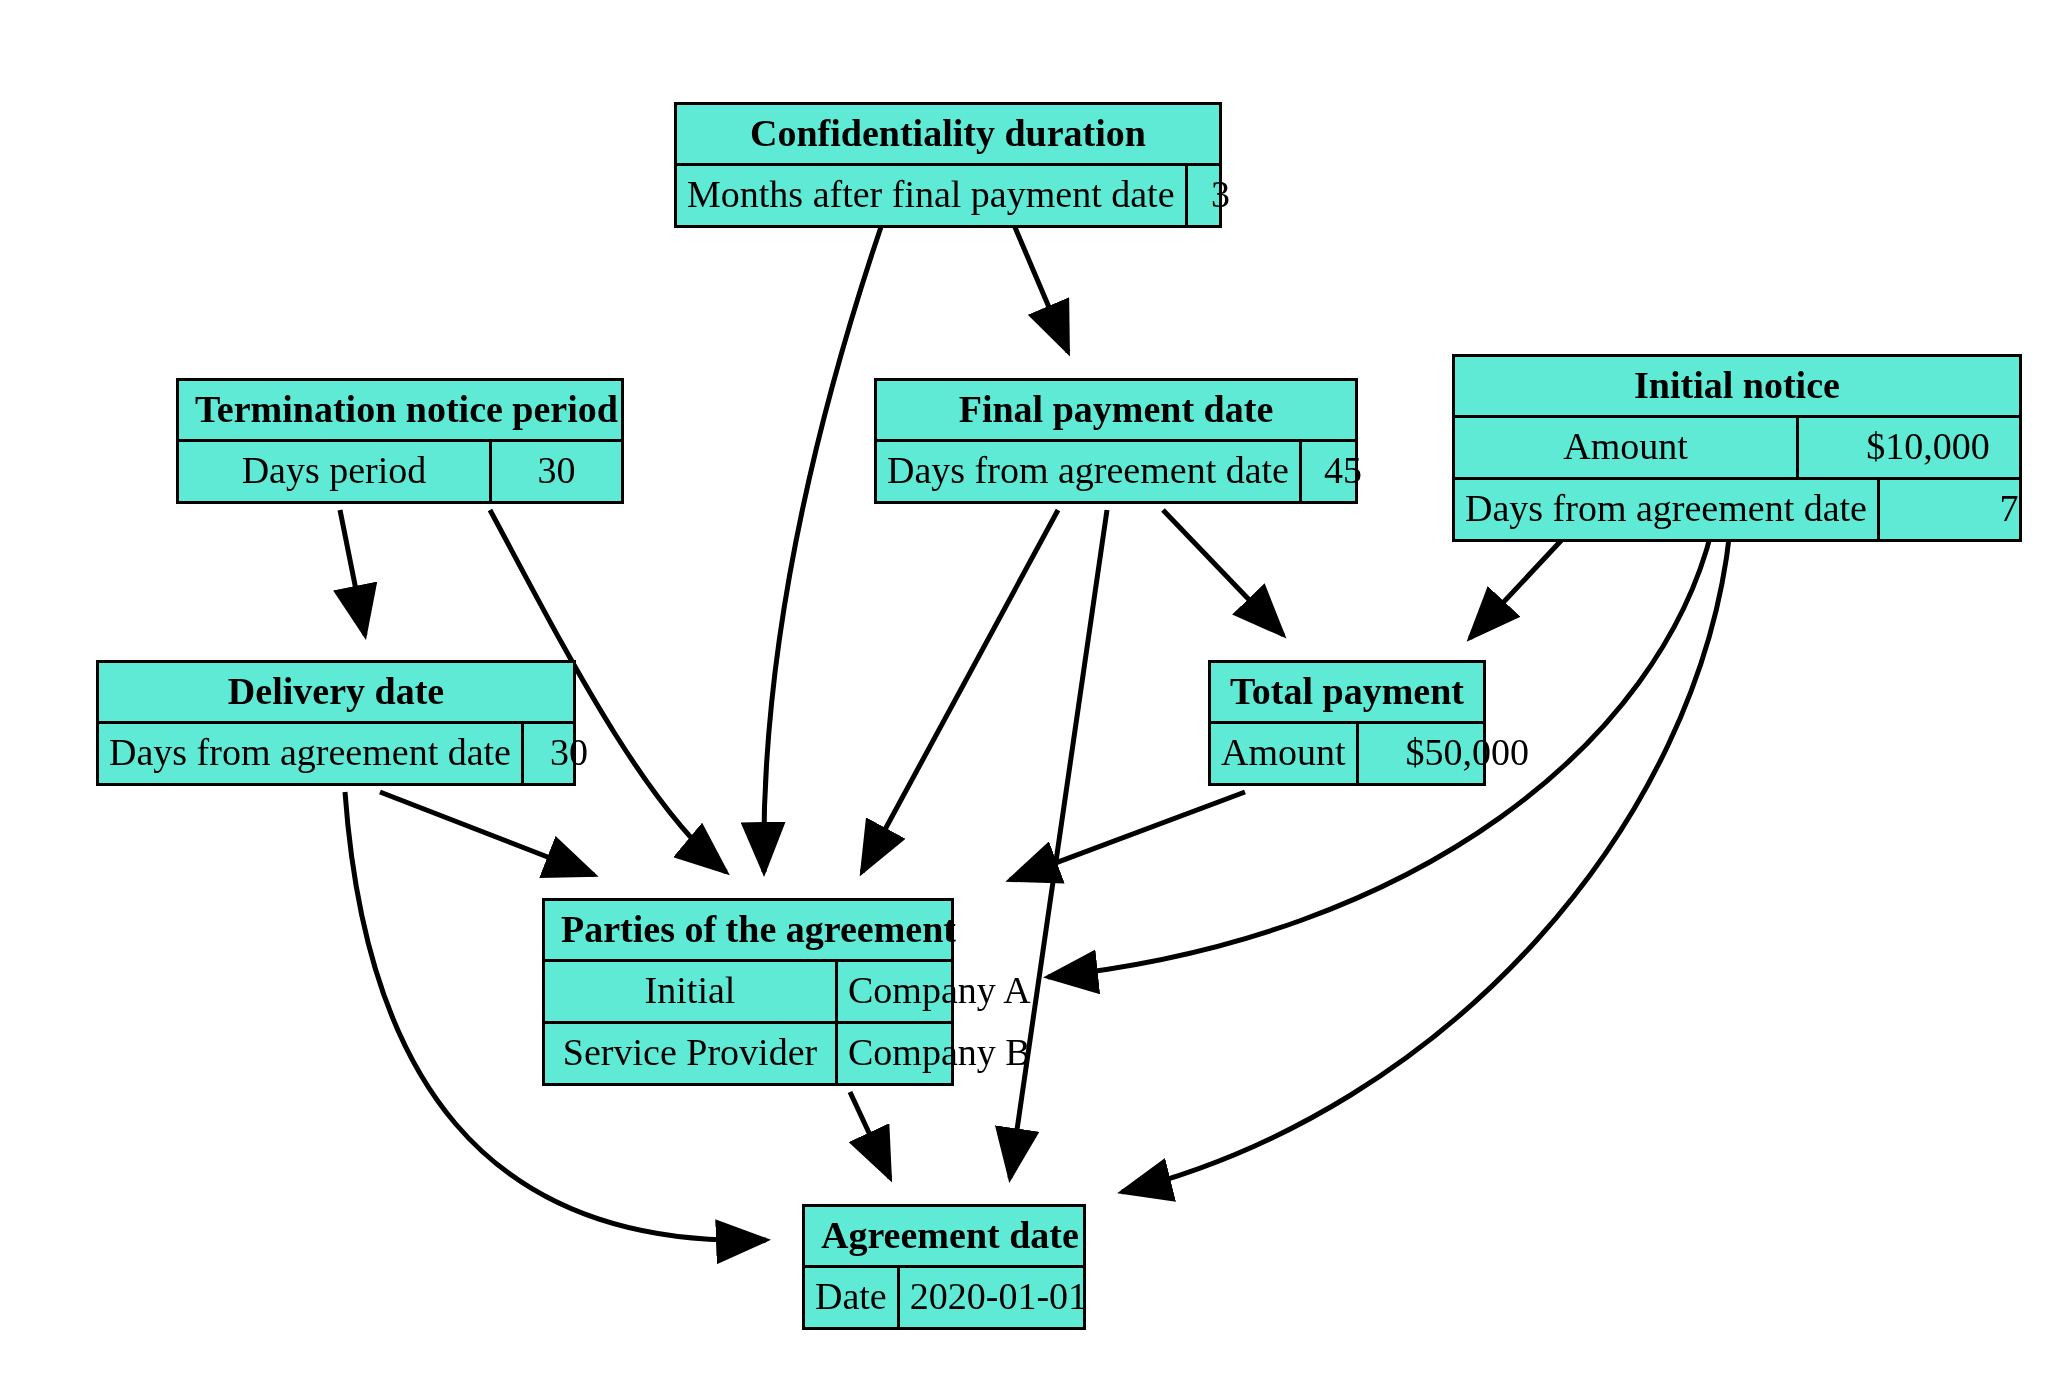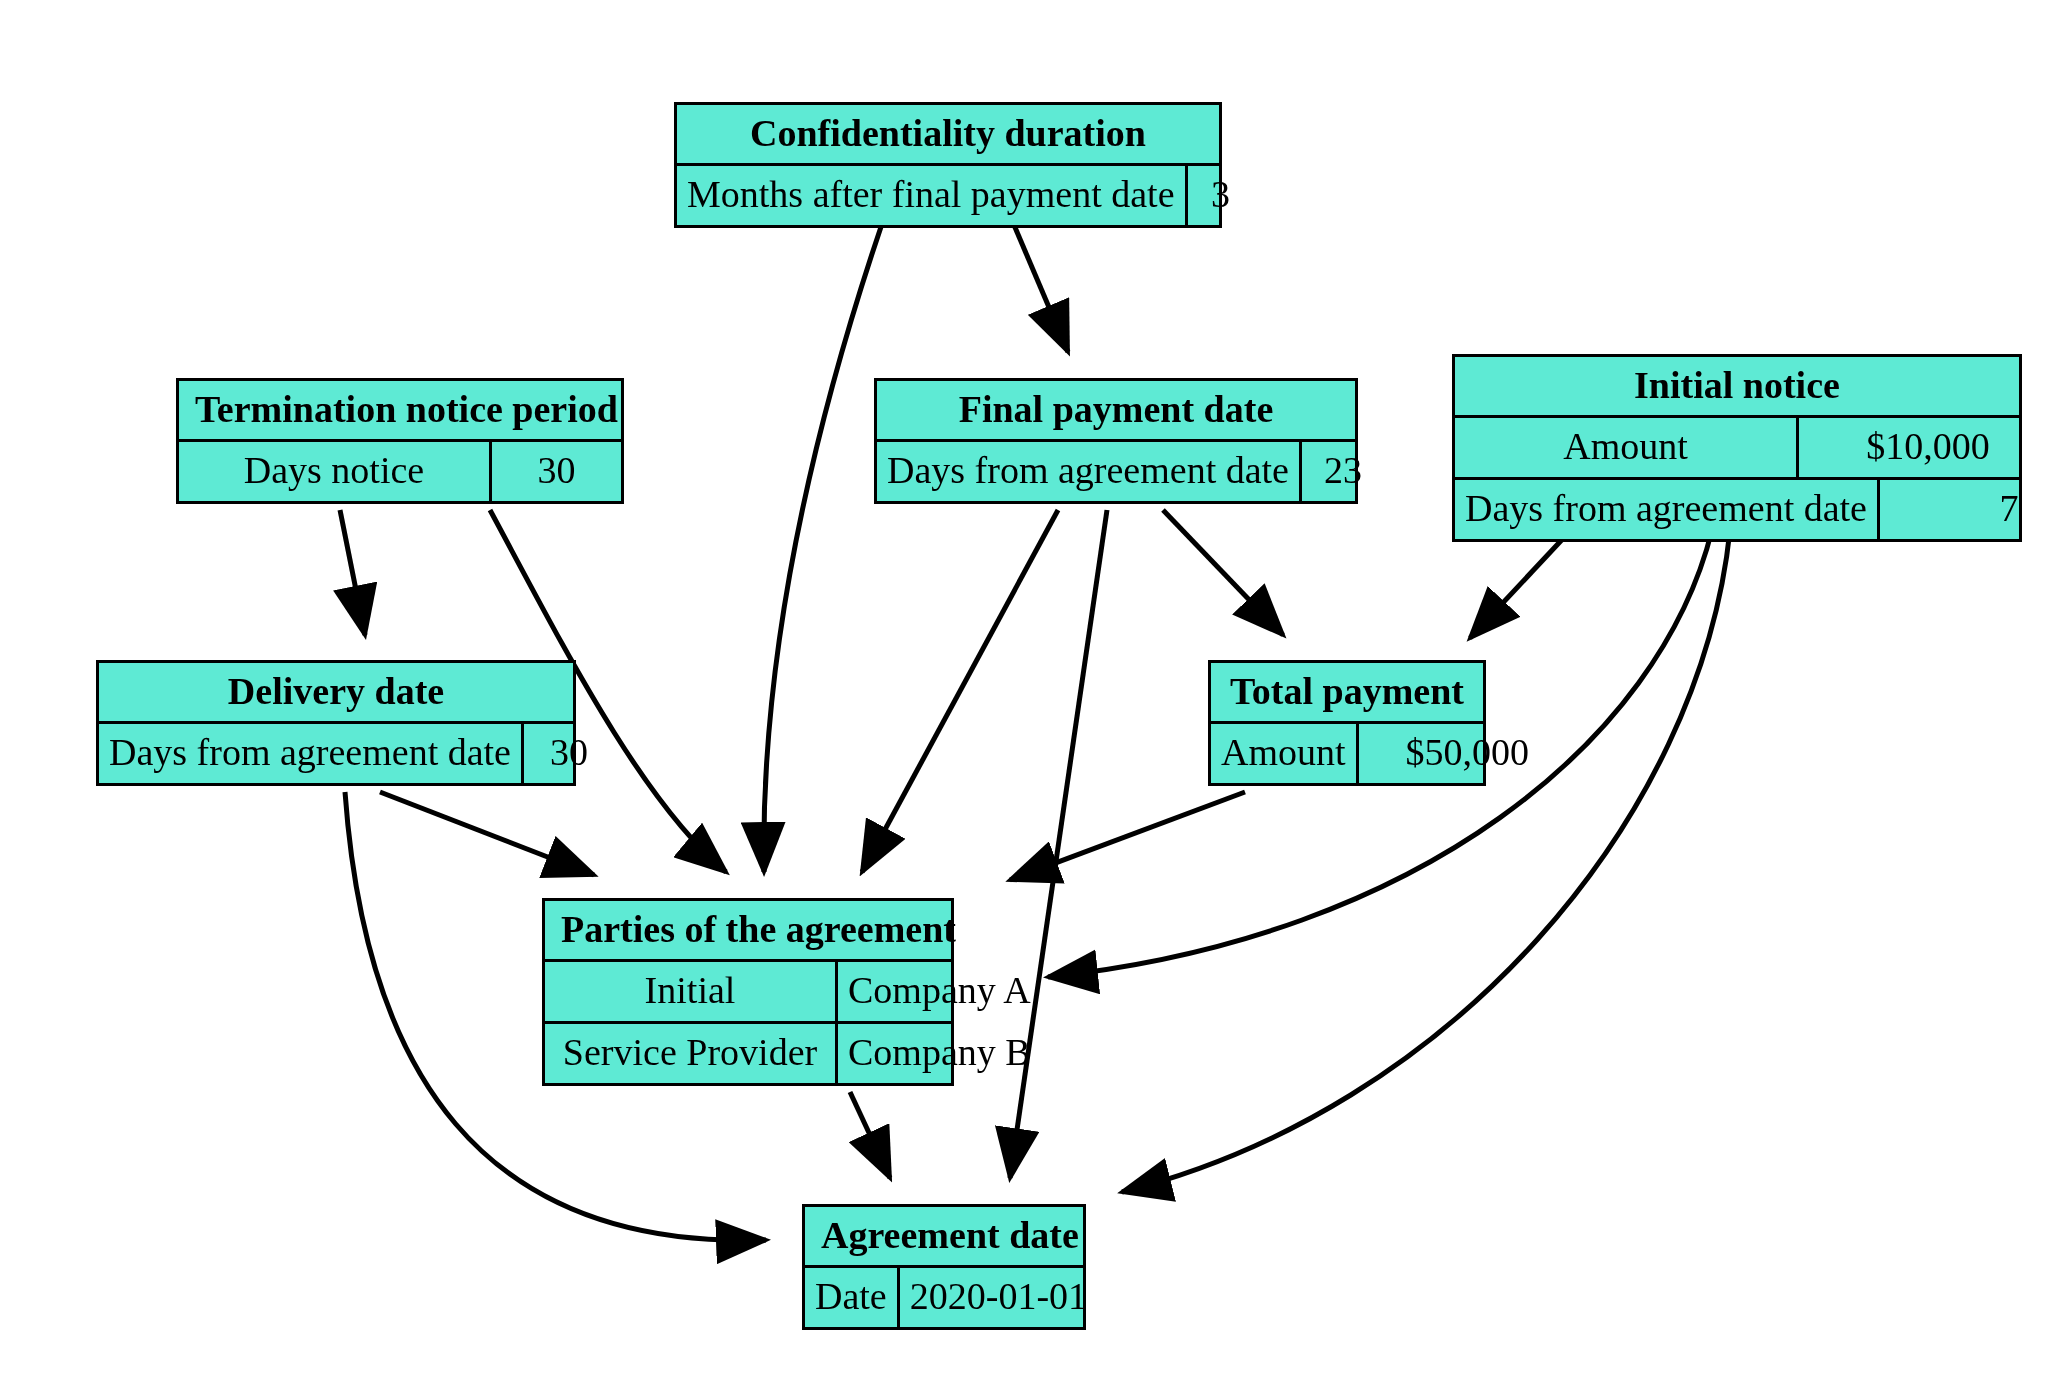--- a/index.html
+++ b/index.html
@@ -140,30 +140,30 @@
     <div class="node-title">Confidentiality duration</div>
     <div class="node-row">
       <div class="cell-key">Months after final payment date</div>
       <div class="cell-val">3</div>
     </div>
   </div>
 
   <div class="node" id="node-termination">
     <div class="node-title">Termination notice period</div>
     <div class="node-row">
-      <div class="cell-key">Days notice</div>
+      <div class="cell-key">Days period</div>
       <div class="cell-val">30</div>
     </div>
   </div>
 
   <div class="node" id="node-finalpayment">
     <div class="node-title">Final payment date</div>
     <div class="node-row">
       <div class="cell-key">Days from agreement date</div>
-      <div class="cell-val">23</div>
+      <div class="cell-val">45</div>
     </div>
   </div>
 
   <div class="node" id="node-initialpayment">
     <div class="node-title">Initial notice</div>
     <div class="node-row">
       <div class="cell-key">Amount</div>
       <div class="cell-val">$10,000</div>
     </div>
     <div class="node-row">

